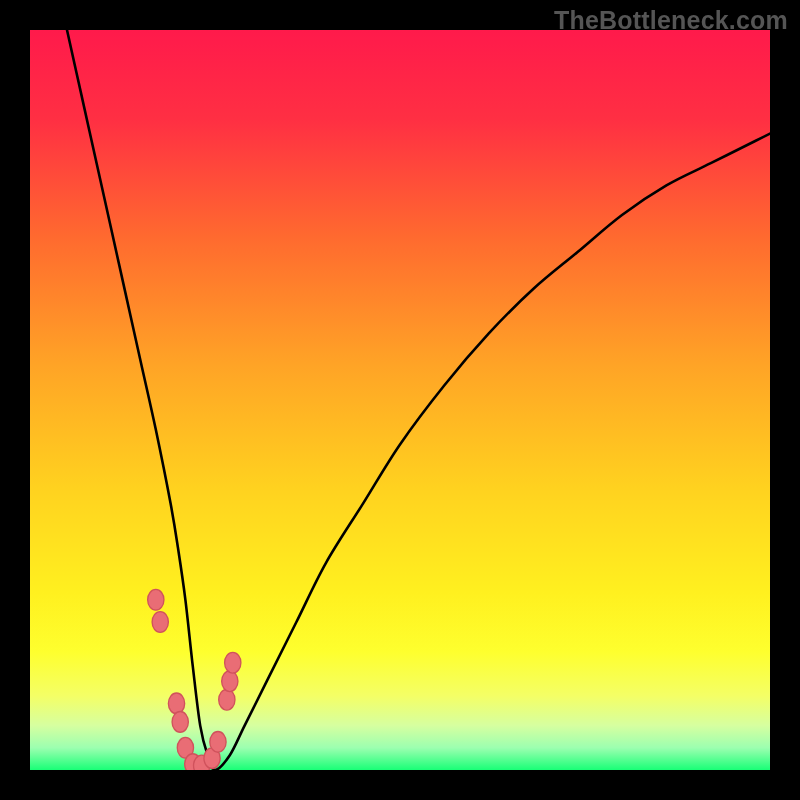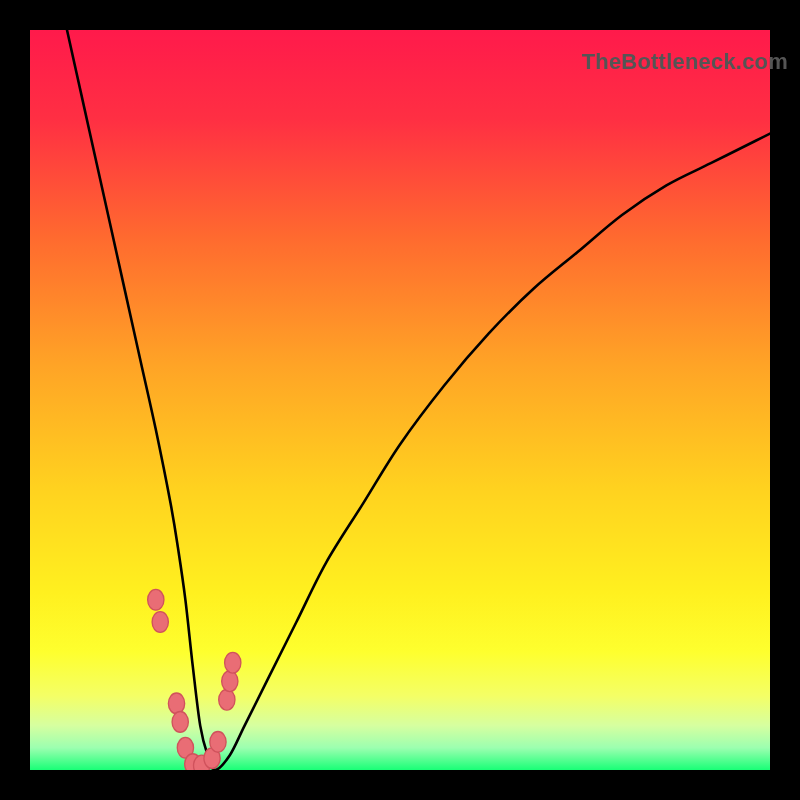--- a/index.html
+++ b/index.html
@@ -38,25 +38,24 @@
     top: 0;
     width: 100%;
     height: 100%;
     overflow: visible;
   }
   .watermark {
     position: absolute;
     top: 6px;
     right: 12px;
     color: #555;
-    font-size: 22px;
+    font-size: 25px;
     font-weight: 600;
     letter-spacing: 0.2px;
     user-select: none;
-    margin-top: 43px;
   }
 </style>
 </head>
 <body>
 
 <div class="frame">
 
   <div class="plot">
     <svg class="gradient" viewBox="0 0 100 100" preserveAspectRatio="none">
       <defs>

